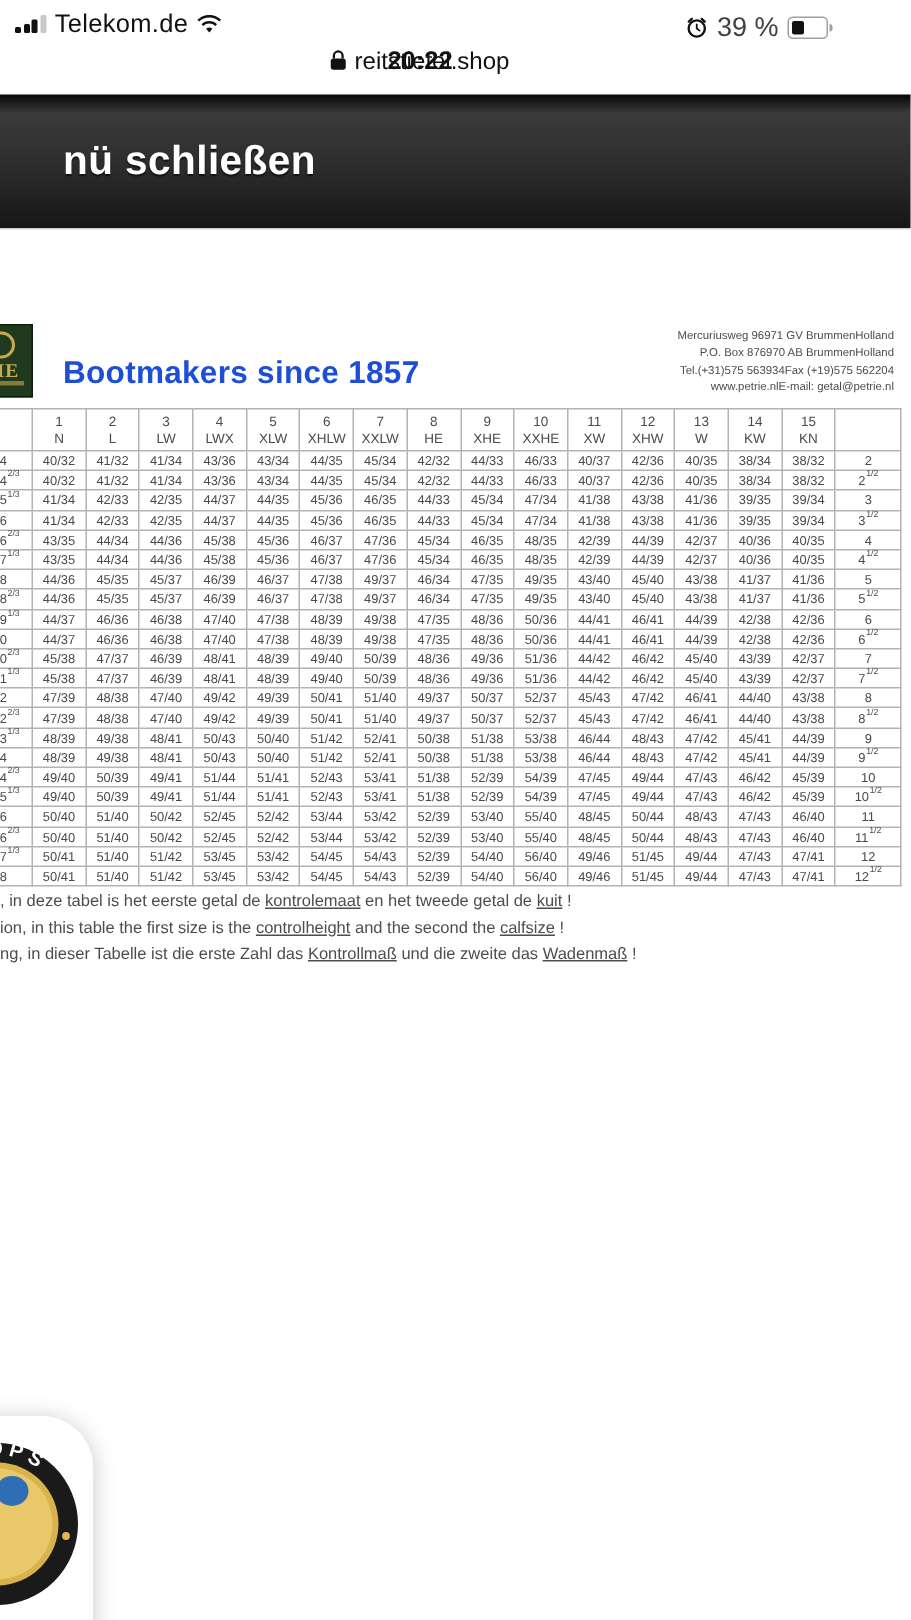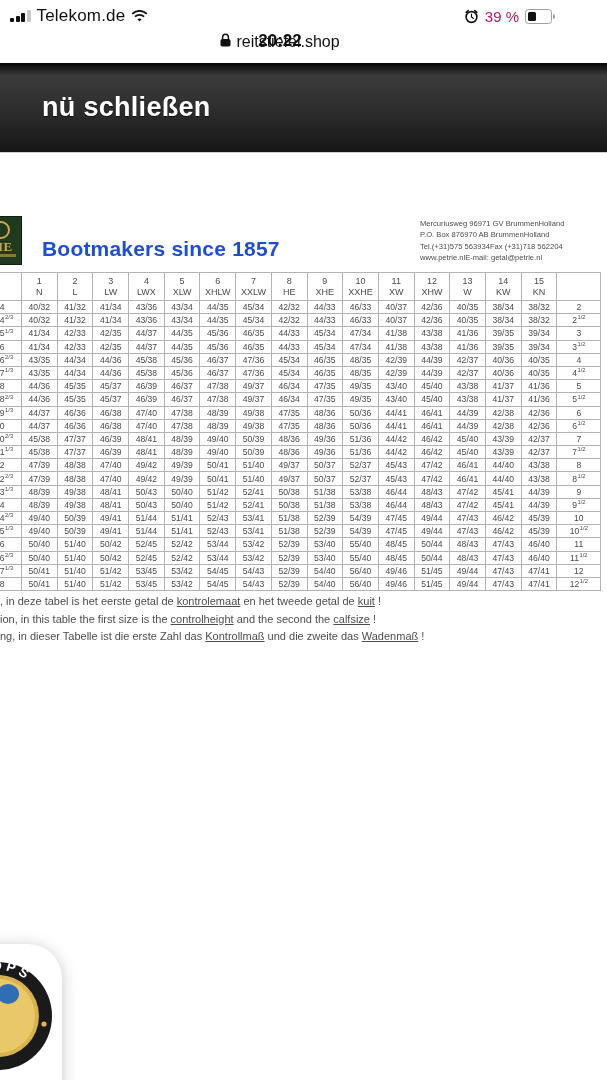--- a/index.html
+++ b/index.html
@@ -6,21 +6,21 @@
   .screen{position:relative;width:607px;height:1080px;background:#ffffff;overflow:hidden;
           font-family:"Liberation Sans",sans-serif;-webkit-font-smoothing:antialiased;}
 
   
   .statusbar{position:absolute;left:0;top:0;width:560px;height:63px;background:#fff;}
   .sb-row1{position:absolute;left:0;top:6px;width:100%;height:24px;}
   .sb-left{position:absolute;left:10px;top:0;display:flex;align-items:center;gap:6px;}
   .carrier{font-size:17px;color:#111;font-weight:400;letter-spacing:.2px;}
   .sb-time{position:absolute;left:0;right:0;top:1px;text-align:center;font-size:17px;font-weight:700;color:#111;margin-top:24px;}
   .sb-right{position:absolute;right:8px;top:2px;display:flex;align-items:center;gap:6px;}
-  .battery-pct{font-size:15px;color:#be185d;}
+  .battery-pct{font-size:18px;color:#404040;}
   .sigbars{display:flex;align-items:flex-end;gap:1.5px;height:12px;}
   .sigbars i{display:block;width:4px;border-radius:1px;background:#111;}
   .sigbars i:nth-child(1){height:4px;}.sigbars i:nth-child(2){height:6.5px;}
   .sigbars i:nth-child(3){height:9px;}.sigbars i:nth-child(4){height:12px;background:#c9c9c9;}
   .battery{position:relative;width:25px;height:12.5px;border:1px solid #9f9f9f;border-radius:3.5px;}
   .battery .fill{position:absolute;left:1.5px;top:1.5px;bottom:1.5px;width:8px;background:#111;border-radius:1.5px;}
   .battery .tip{position:absolute;right:-3.5px;top:3.5px;width:2px;height:5px;background:#9f9f9f;border-radius:0 2px 2px 0;}
   .sb-row2{position:absolute;left:0;top:33px;width:100%;text-align:center;}
   .urlbox{display:inline-flex;align-items:flex-start;gap:5px;font-size:16px;font-weight:500;color:#111;}
 
@@ -33,21 +33,21 @@
 
   
   .logo-box{position:absolute;left:-27px;top:216px;width:47px;height:47px;background:#1f3a1f;
      border:1px solid #0e1f0e;overflow:hidden;}
   .logo-crest{position:absolute;left:18px;top:4px;width:14px;height:14px;border:2px solid #c9a94e;border-radius:50%;}
   .logo-text{position:absolute;left:14px;top:22px;color:#c9a94e;font-family:"Liberation Serif",serif;
      font-weight:700;font-size:13px;letter-spacing:.5px;}
   .logo-sub{position:absolute;left:14px;top:37px;width:28px;height:3px;background:#c9a94e;opacity:.6;}
   .brand-title{position:absolute;left:42px;top:237px;font-size:21px;font-weight:700;color:#1d4ed8;letter-spacing:.2px;}
   .address{position:absolute;right:11px;top:218px;width:176px;font-size:7.6px;color:#4c4c4c;line-height:11.4px;}
-  .addr-line{display:flex;justify-content:flex-start;}
+  .addr-line{display:flex;justify-content:flex-end;}
 
   
   #size-table{position:absolute;left:-14px;top:272px;}
   .trow{display:flex;}
   .trow > div{box-sizing:border-box;border-right:1px solid #b3b3b3;border-bottom:1px solid #b3b3b3;
      font-size:8.6px;color:#4a4a4a;display:flex;align-items:center;justify-content:center;height:13.2px;}
   .trow.thead > div{height:29px;border-top:1px solid #b3b3b3;flex-direction:column;justify-content:center;
      line-height:11px;font-size:9px;}
   .eu-col{width:36px;justify-content:flex-start !important;padding-left:8px;border-left:1px solid #b3b3b3;}
   .data-col{width:35.7px;}
@@ -127,21 +127,21 @@
       <span>6971 GV Brummen</span>
       <span>Holland</span>
     </div>
     <div class="addr-line">
       <span>P.O. Box 87</span>
       <span>6970 AB Brummen</span>
       <span>Holland</span>
     </div>
     <div class="addr-line">
       <span>Tel.(+31)575 563934</span>
-      <span>Fax (+31)718 562204</span>
+      <span>Fax (+19)575 562204</span>
     </div>
     <div class="addr-line">
       <span>www.petrie.nl</span>
       <span>E-mail: getal@petrie.nl</span>
     </div>
   </div>
 
   <div id="size-table">
       <div class="trow thead">
         <div class="eu-col"></div>

